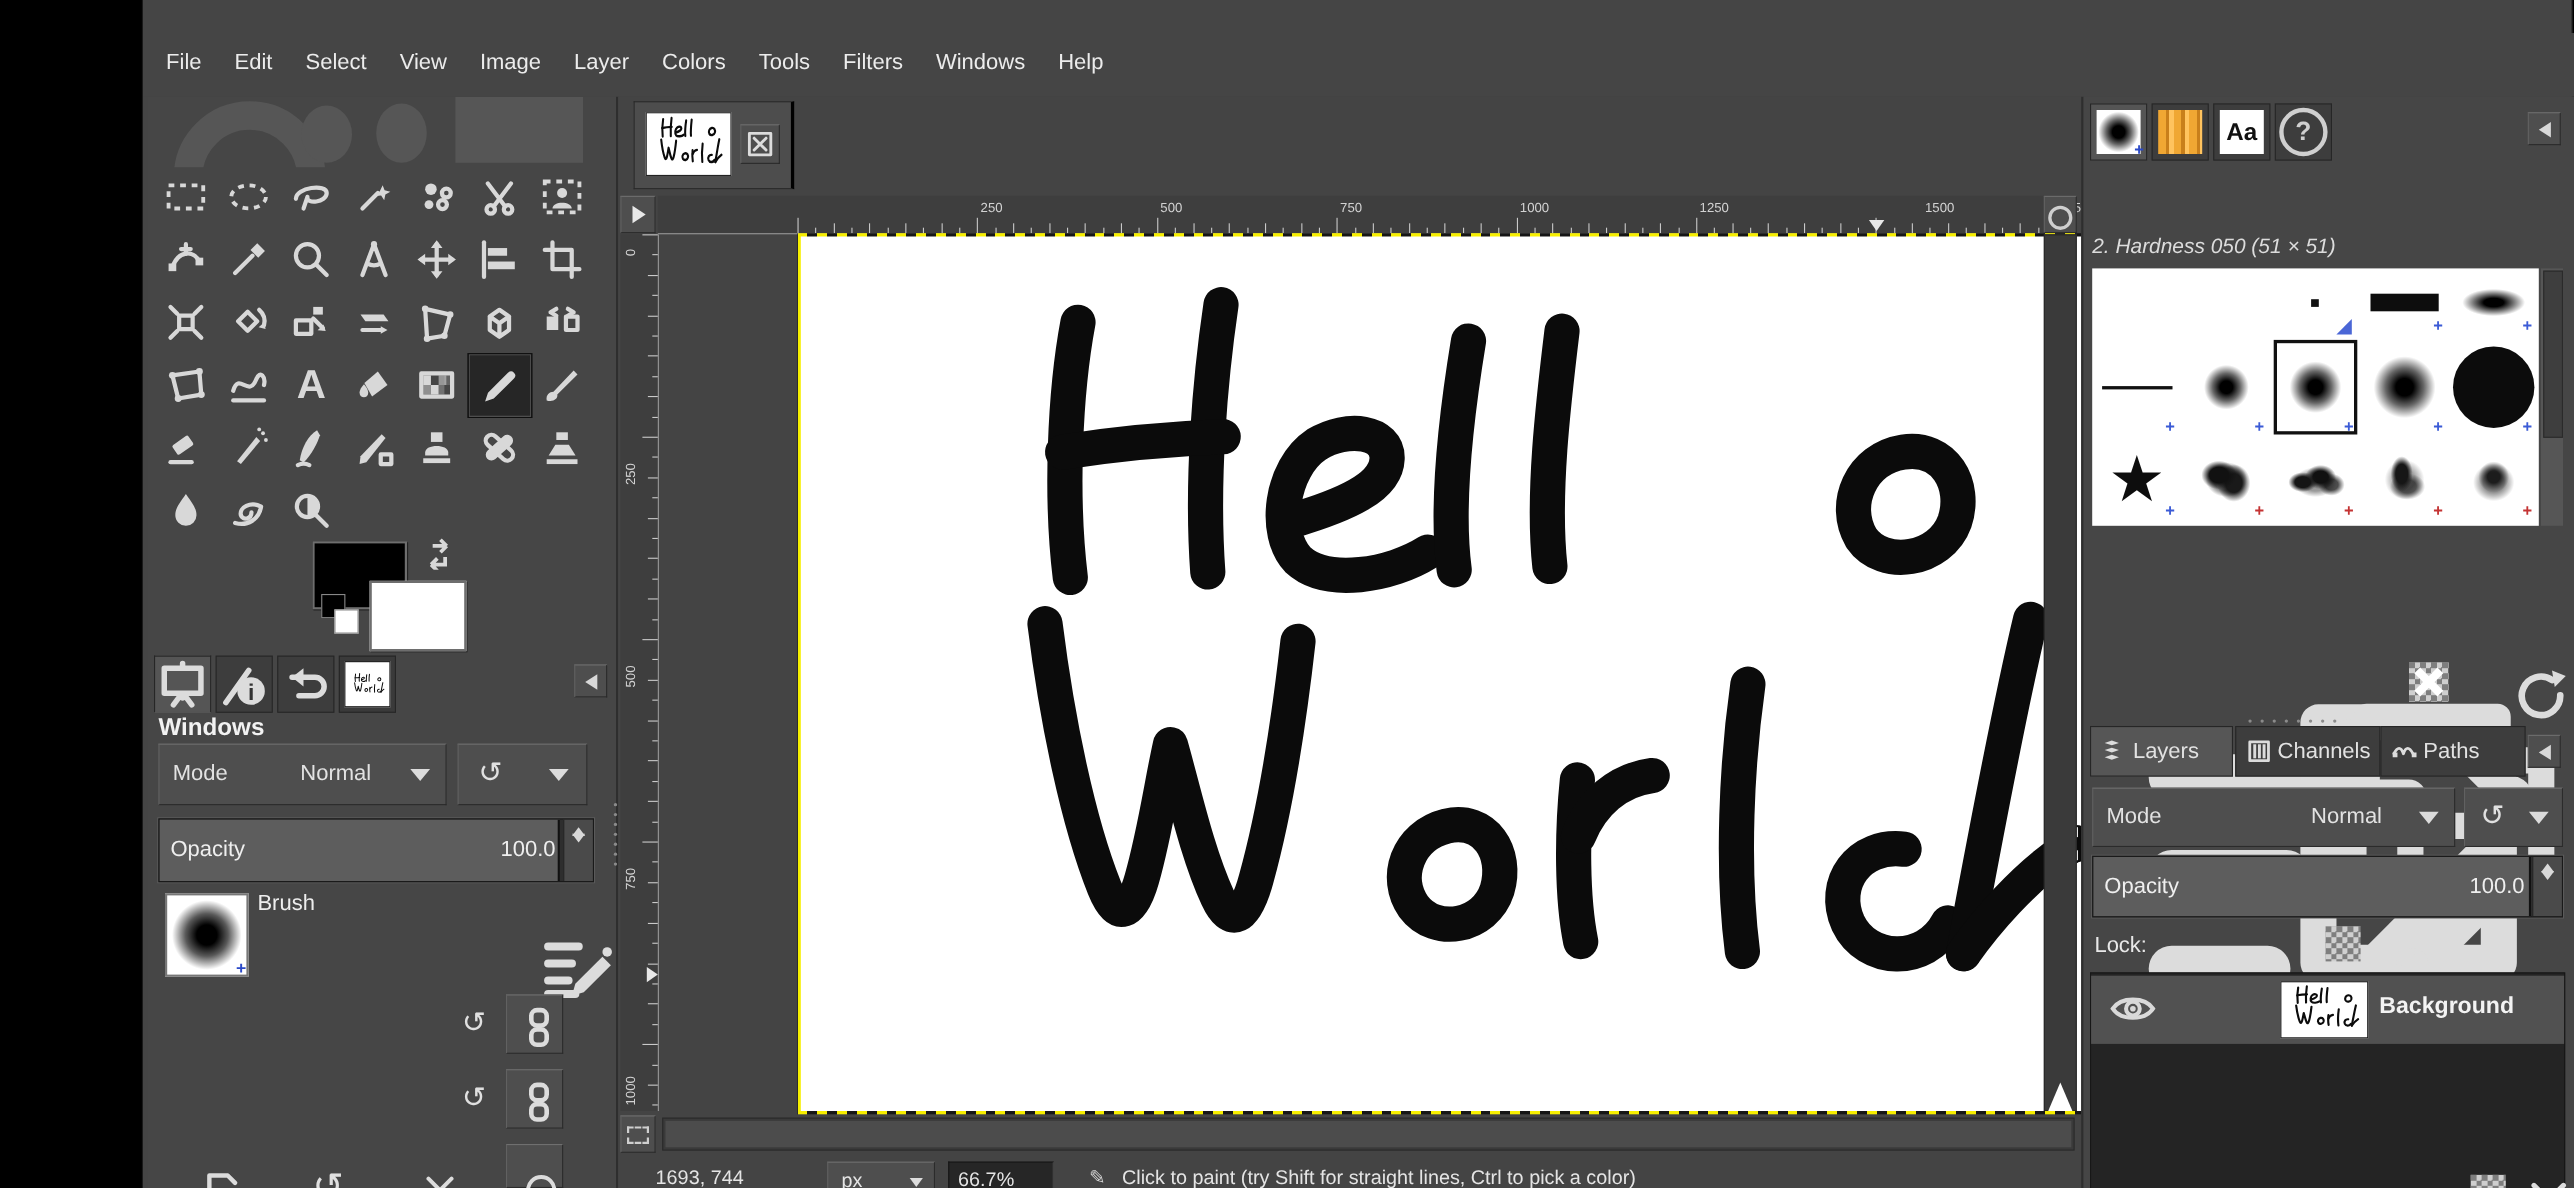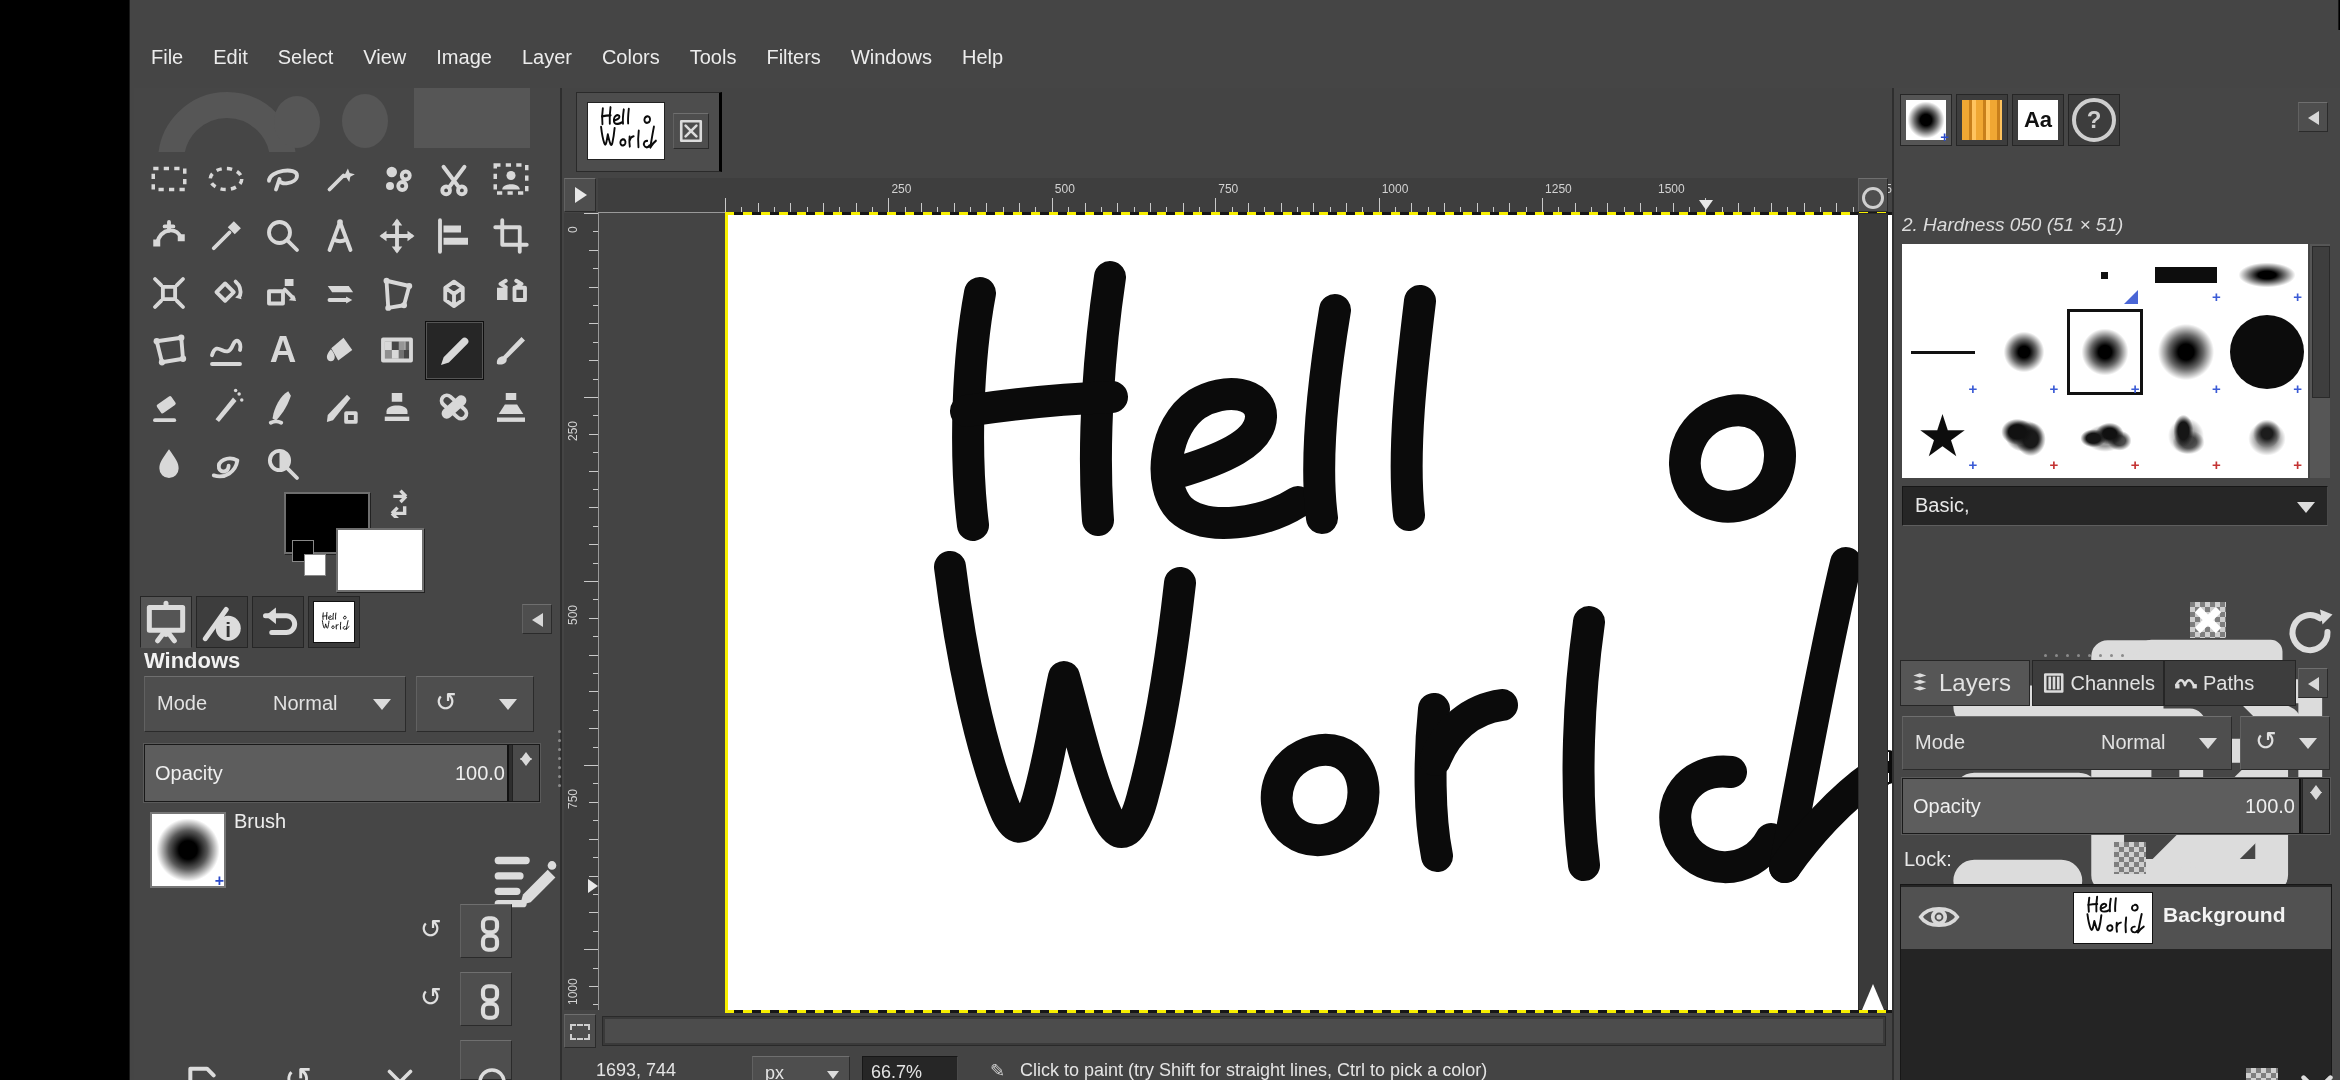--- a/index.html
+++ b/index.html
@@ -552,21 +552,21 @@
             <div class="tick" style="left: 1303.56px; bottom: 0px; height: 9px;"></div>
             <div class="tick" style="left: 1319.9px; bottom: 0px; height: 5px;"></div>
             <div class="tick" style="left: 1336.24px; bottom: 0px; height: 9px;"></div>
             <div class="tick" style="left: 1352.59px; bottom: 0px; height: 5px;"></div>
             <div class="tick" style="left: 1368.93px; bottom: 0px; height: 9px;"></div>
             <div class="rlabel" style="left: 293.411px; top: 4px;">250</div>
             <div class="rlabel" style="left: 456.823px; top: 4px;">500</div>
             <div class="rlabel" style="left: 620.234px; top: 4px;">750</div>
             <div class="rlabel" style="left: 783.646px; top: 4px;">1000</div>
             <div class="rlabel" style="left: 947.057px; top: 4px;">1250</div>
-            <div class="rlabel" style="left: 1060px; top: 4px;">1500</div>
+            <div class="rlabel" style="left: 1152px; top: 4px;">1500</div>
             <div class="rlabel" style="left: 1273.88px; top: 4px;">1750</div>
           </div>
       <div class="abs" style="left:1101px;top:22px;width:0;height:0;border-left:7px solid transparent;border-right:7px solid transparent;border-top:10px solid #e8e8e8"></div>
     </div>
 
     <div class="btn abs" style="left:1296px;top:90px;width:30px;height:34px">
       <div style="margin:8px auto;width:16px;height:16px;border-radius:50%;border:3px solid #cfcfcf"></div>
     </div>
 
     <div class="ruler abs" style="left:2px;top:125px;width:34px;height:797px;border-right:1px solid #999">
@@ -746,24 +746,20 @@
           <div class="brushcell" style="left: 0px; top: 230px; width: 81.2px; height: 60px;"></div>
           <div class="brushcell" style="left: 81.2px; top: 230px; width: 81.2px; height: 60px;"></div>
           <div class="brushcell" style="left: 162.4px; top: 230px; width: 81.2px; height: 60px;"></div>
           <div class="brushcell" style="left: 243.6px; top: 230px; width: 81.2px; height: 60px;"></div>
           <div class="brushcell" style="left: 324.8px; top: 230px; width: 81.2px; height: 60px;"></div>
         </div>
     <div class="abs" style="left:416px;top:156px;width:20px;height:234px;background:#565656">
       <div style="position:absolute;left:2px;top:2px;width:16px;height:150px;background:#3e3e3e;border:1px solid #2a2a2a"></div>
     </div>
 
-    <div class="inset abs" style="left:8px;top:398px;width:426px;height:40px">
-      <span class="abs" style="left:12px;top:7px;font-size:20px;color:#e8e8e8">Basic,</span>
-      <span class="dd-arrow abs" style="right:12px;top:15px"></span>
-    </div>
 
 
     <div class="abs" style="left:0;top:506px;width:446px;height:56px">
       <svg class="mini abs" style="left:28px;top:8px" viewBox="0 0 24 24">
             <path class="s" d="M3 6 h8 M3 11 h6 M3 16 h5 M3 20 h7"></path>
             <path class="f" d="M11 17 l8 -8 2.5 2.5 -8 8 -3.5 1z"></path>
             <circle class="f" cx="20.6" cy="7.2" r="1.3"></circle>
           </svg>
       <svg class="mini abs" style="left:118px;top:8px" viewBox="0 0 24 24">
             <path class="s" d="M7 4 h8 l4 4 v12 H7z"></path>
@@ -789,21 +785,21 @@
           <div class="dot"></div>
           <div class="dot"></div>
           <div class="dot"></div>
           <div class="dot"></div>
           <div class="dot"></div>
           <div class="dot"></div>
           <div class="dot"></div>
     </div>
 
     <div class="abs" style="left:0;top:572px;width:446px;height:48px">
-          <div style="position: absolute; top: 0px; height: 46px; box-sizing: border-box; border: 1px solid rgb(38, 38, 38); display: flex; align-items: center; gap: 4px; padding: 0px 8px; font-size: 24px; background: rgb(86, 86, 86); left: 6px; width: 130px;">
+          <div style="position: absolute; top: 0px; height: 46px; box-sizing: border-box; border: 1px solid rgb(38, 38, 38); display: flex; align-items: center; gap: 4px; padding: 0px 8px; font-size: 20px; background: rgb(86, 86, 86); left: 6px; width: 130px;">
             <svg class="mini" style="width:26px;height:26px" viewBox="0 0 24 24">
               <path class="f" d="M4 6 l6 -2 6 2 -6 2z" transform="translate(0,-1)"></path>
               <path class="f" d="M4 11 l6 -2 6 2 -6 2z"></path>
               <path class="f" d="M4 16 l6 -2 6 2 -6 2z" transform="translate(0,1)"></path>
             </svg>
             <span>Layers</span>
           </div>
           <div style="position: absolute; top: 0px; height: 46px; box-sizing: border-box; border: 1px solid rgb(38, 38, 38); display: flex; align-items: center; gap: 4px; padding: 0px 8px; font-size: 20px; background: rgb(61, 61, 61); left: 138px; width: 132px;">
             <svg class="mini" style="width:26px;height:26px" viewBox="0 0 24 24">
               <rect class="s" x="4" y="4" width="16" height="16"></rect>

